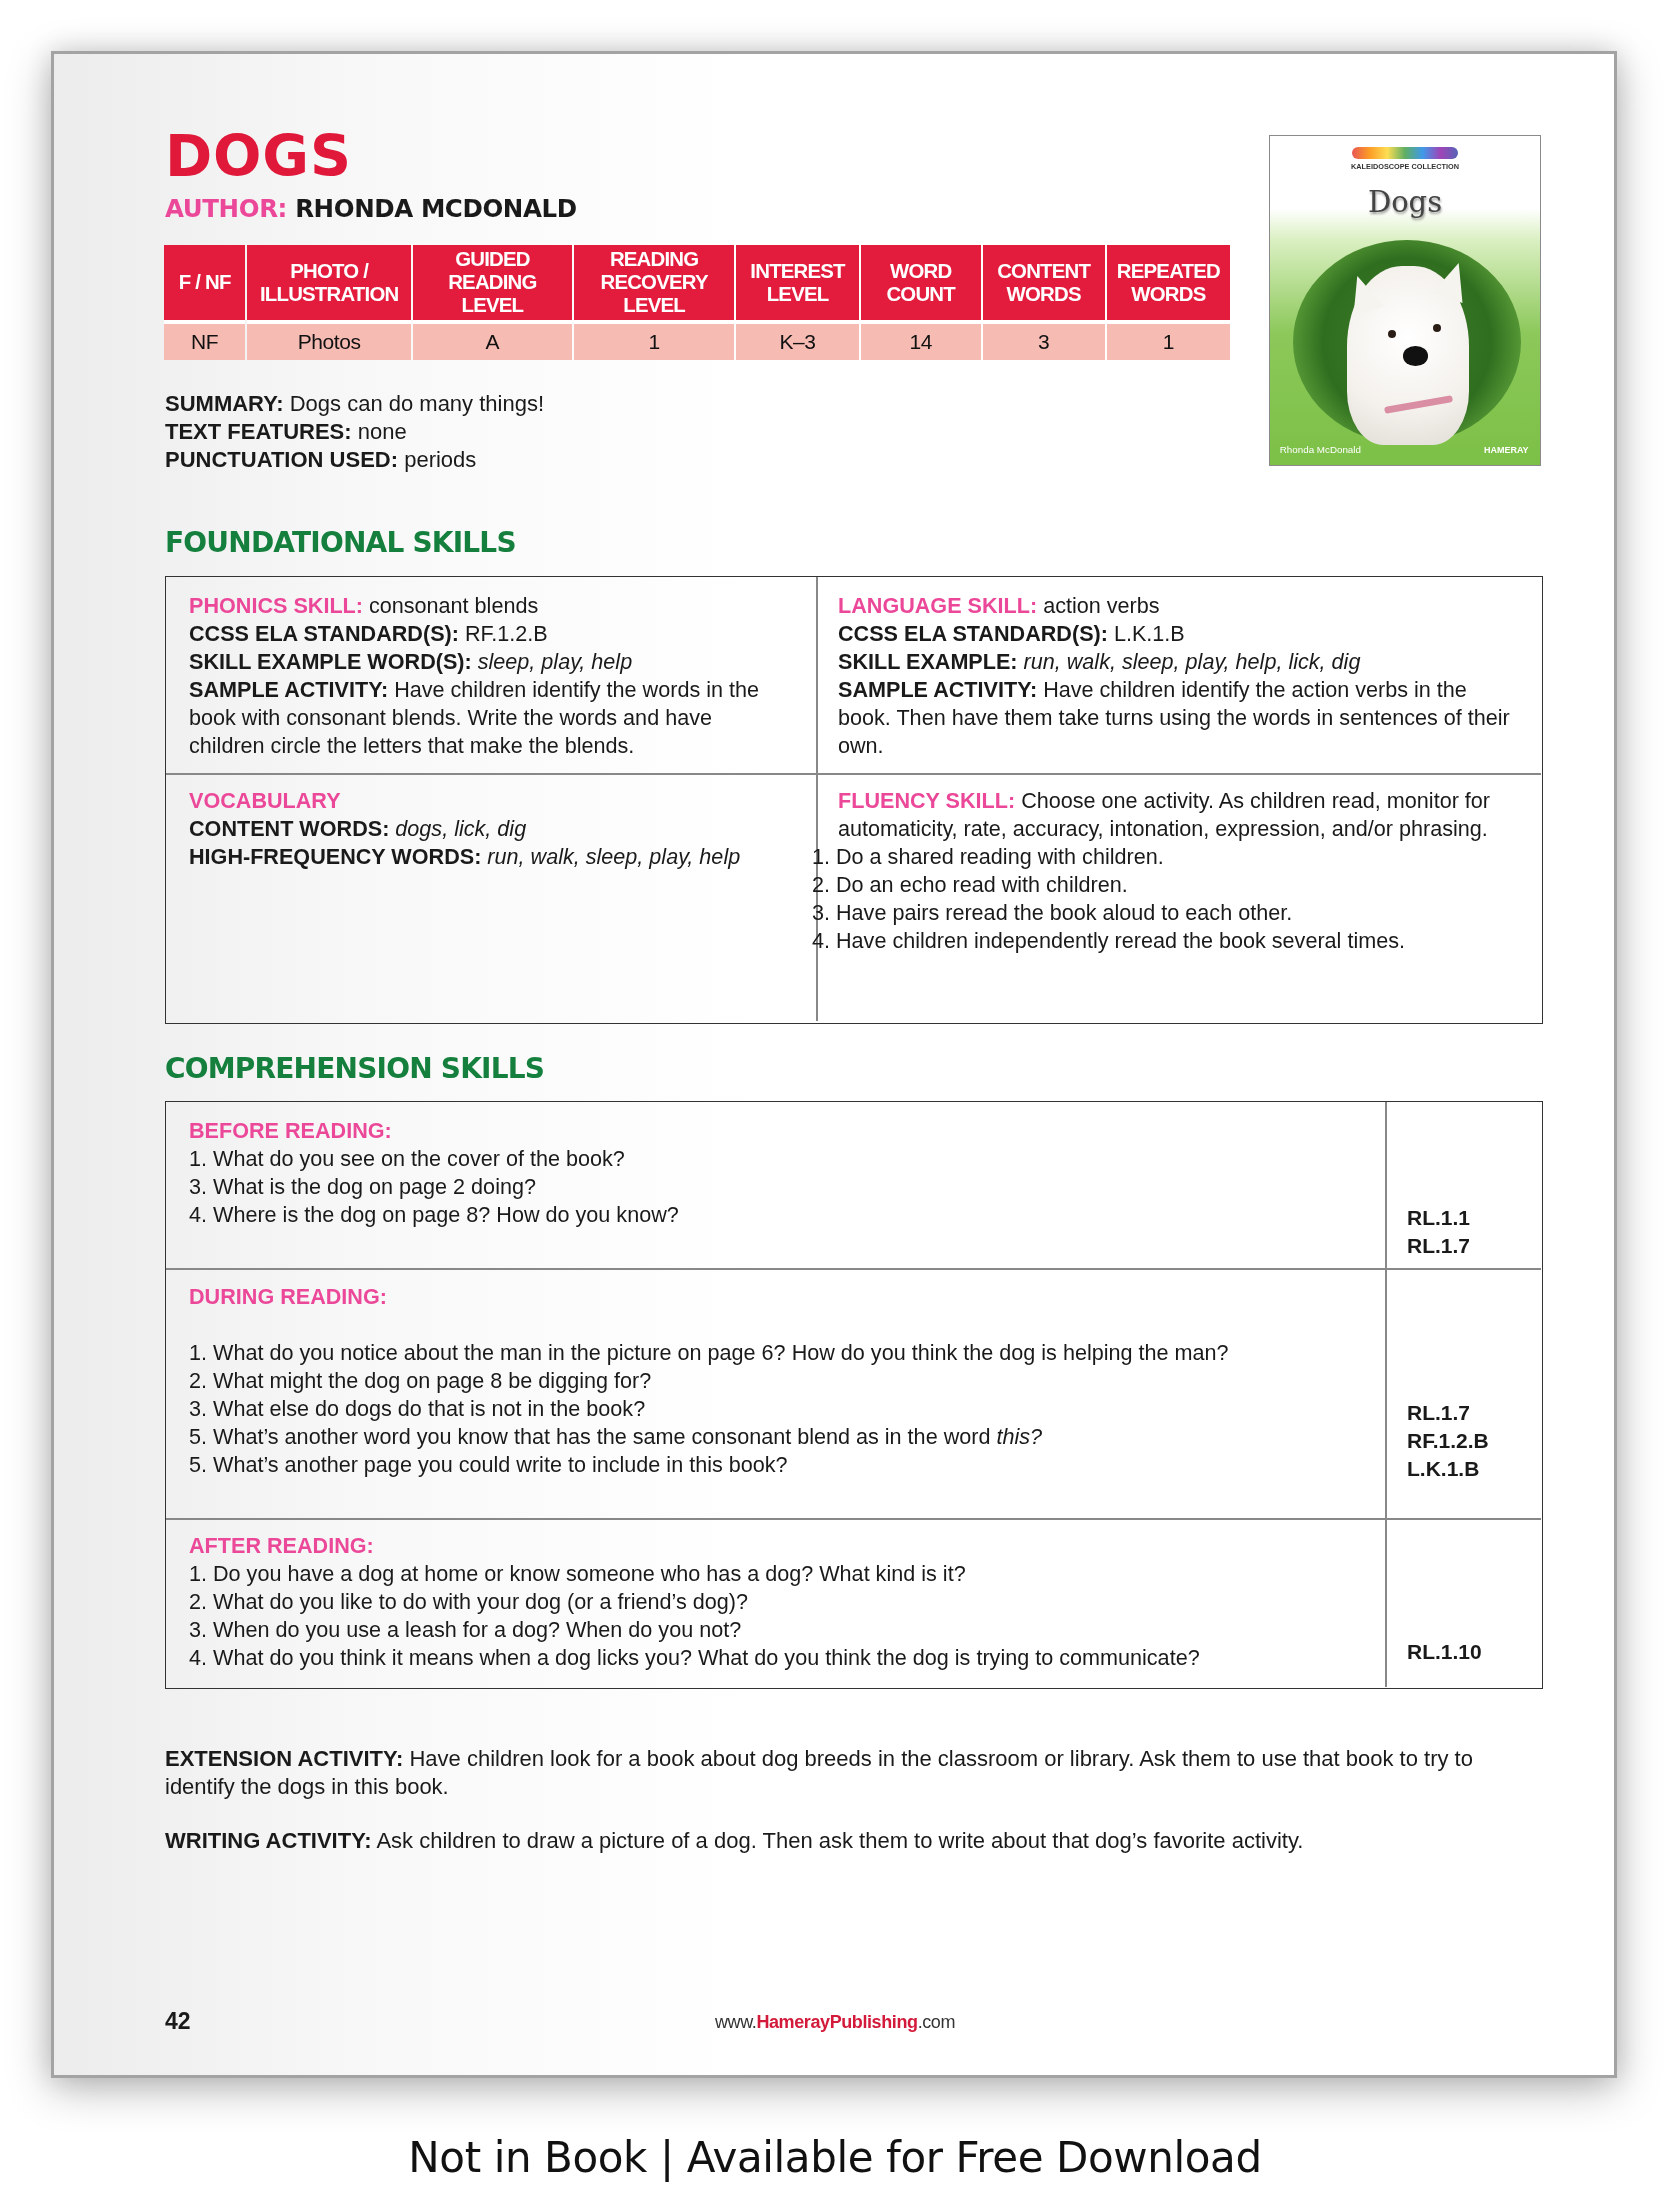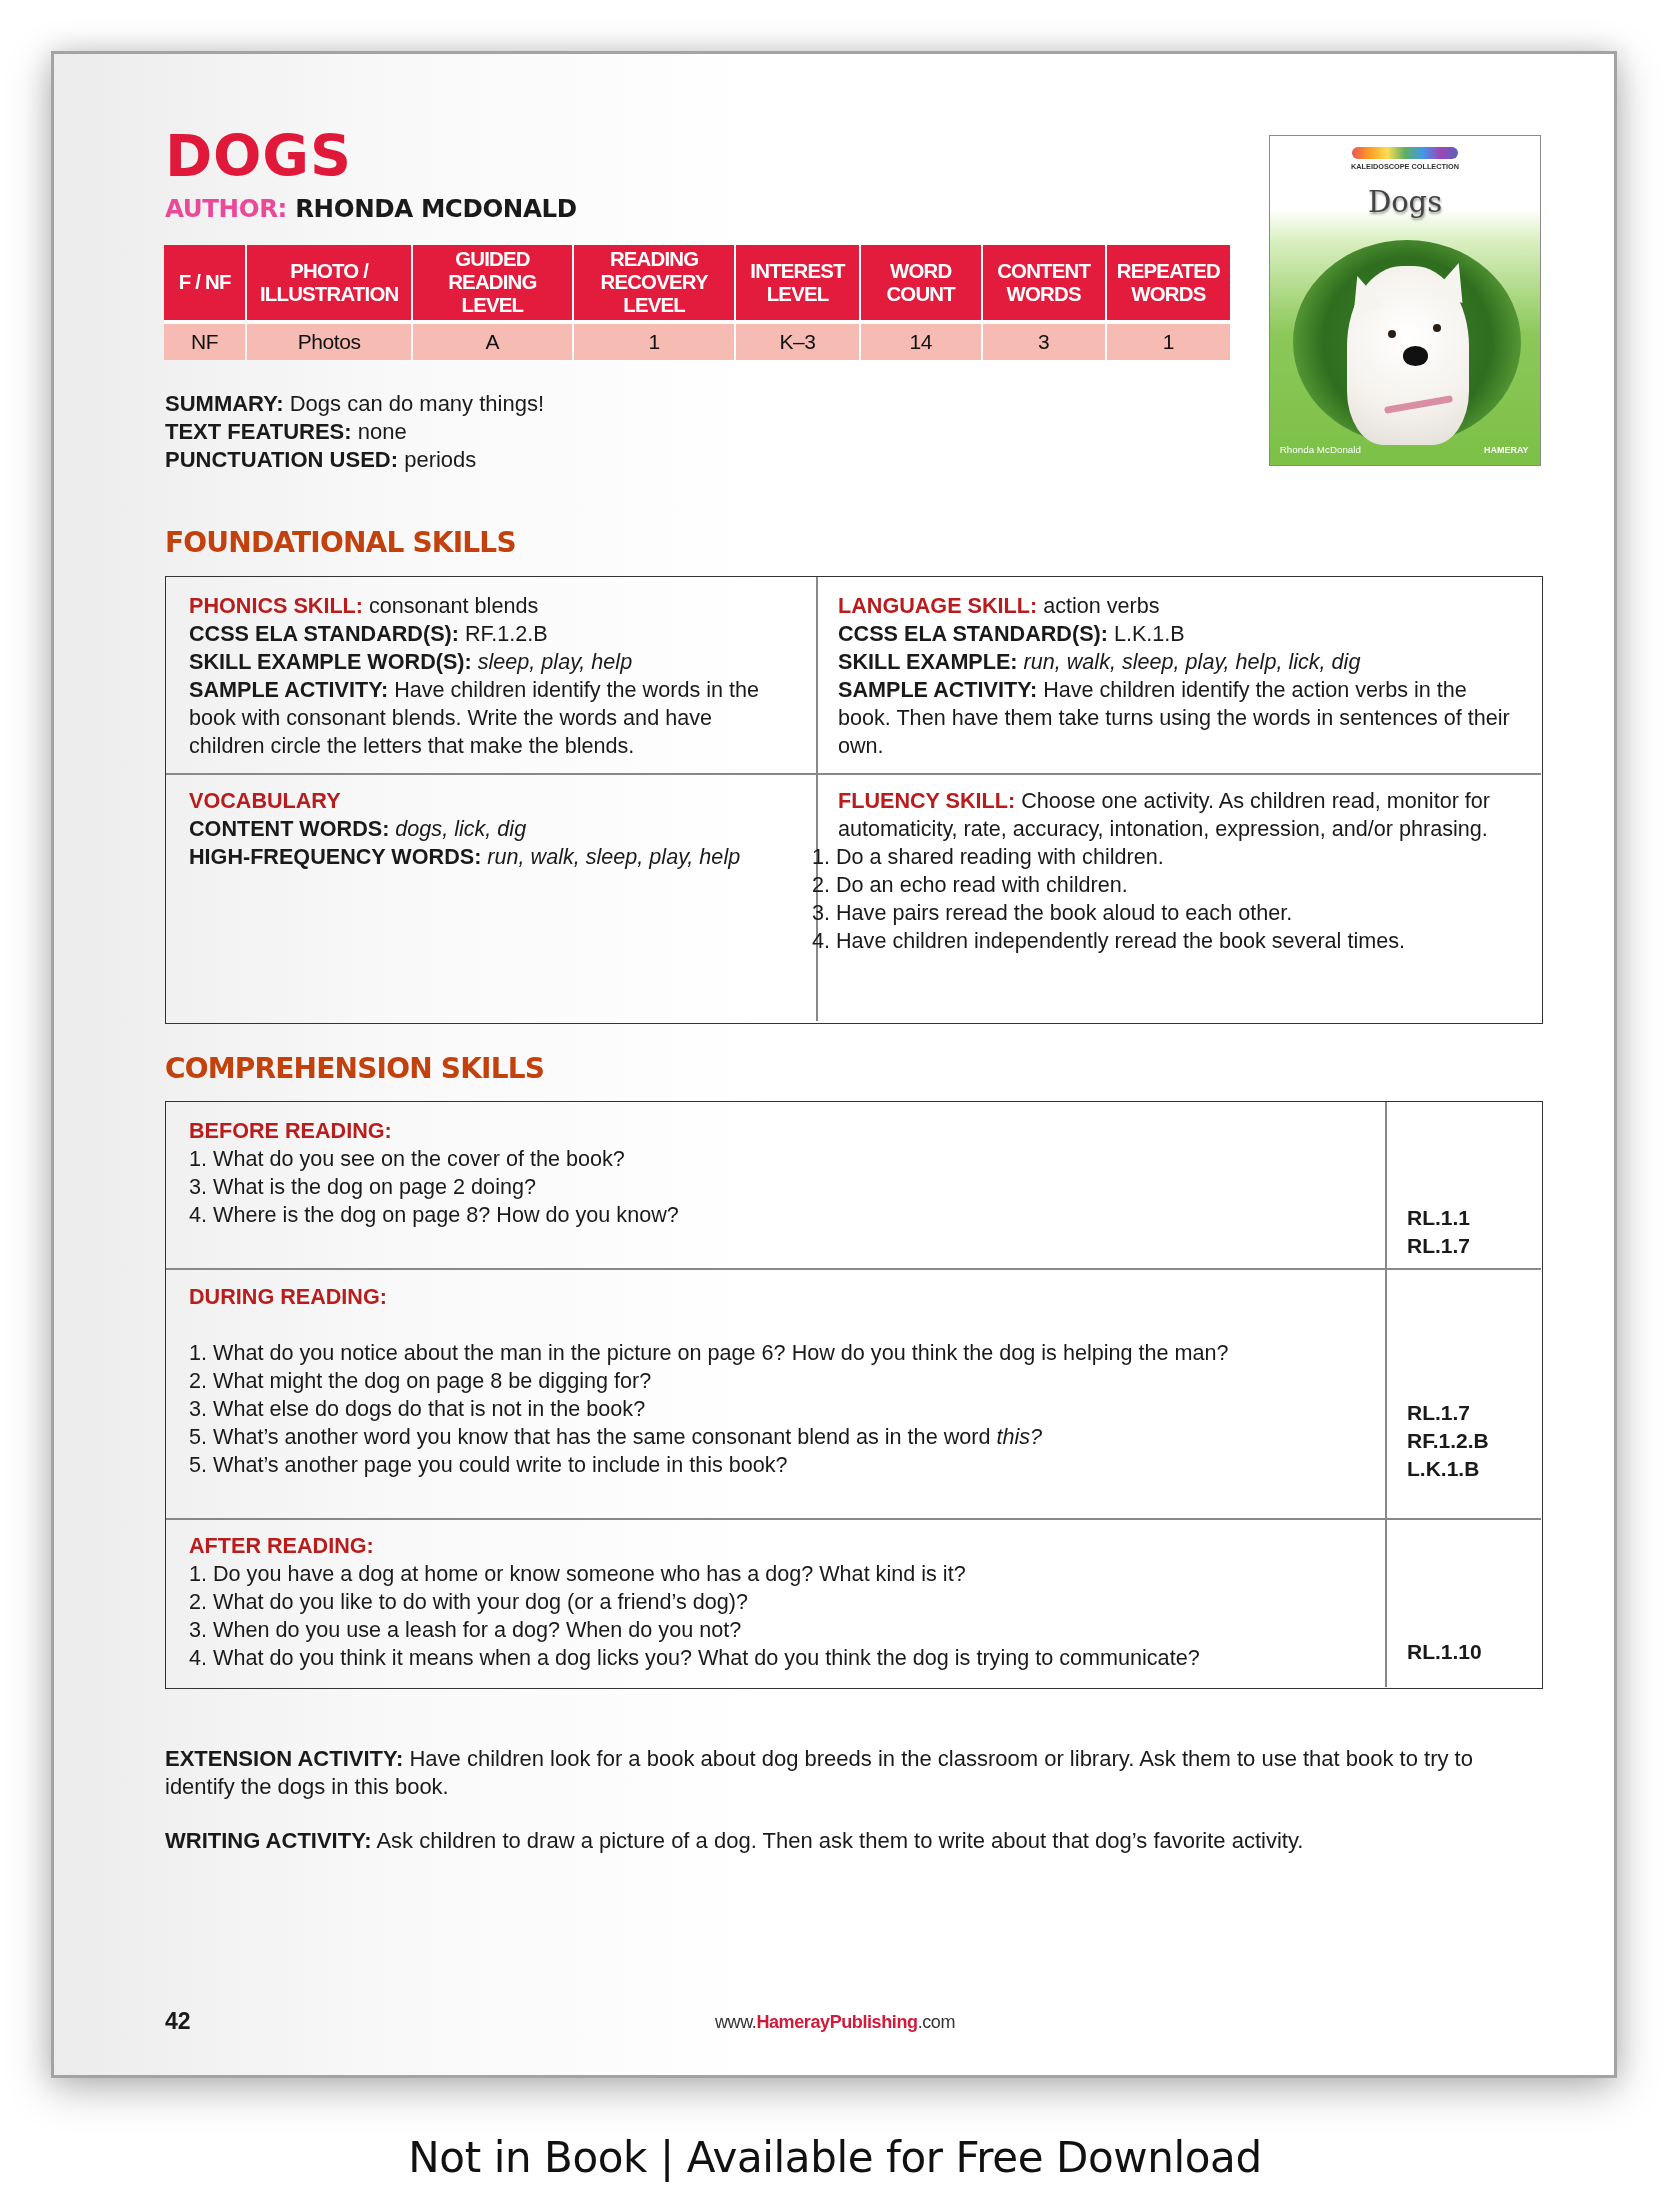--- a/index.html
+++ b/index.html
@@ -60,25 +60,25 @@
   .cover .eye1, .cover .eye2 { position:absolute; width:8.2px; height:8.2px; border-radius:50%; background:#2a1d15; top:194px; }
   .cover .eye1 { left:118px; } .cover .eye2 { left:163px; top:188px; }
   .cover .nose { position:absolute; left:133px; top:210px; width:24.5px; height:19.6px; border-radius:50%; background:#111; }
   .cover .collar { position:absolute; left:114px; top:265px; width:69px; height:6.5px; border-radius:3.3px; background:#d98ea3; transform:rotate(-10deg); }
   .cover .cauth { position:absolute; left:9.8px; bottom:9.8px; color:#fff; font-size:9.8px; }
   .cover .cpub { position:absolute; right:11.4px; bottom:9.8px; color:#fff; font-size:9px; font-weight:bold; }
 
   .meta { left:165px; top:390px; font-size:22px; line-height:28px; }
   .meta b { font-weight:bold; }
 
-  .sec-h { font-family:"DejaVu Sans", sans-serif; font-weight:bold; color:#c2410c; font-size:28px; line-height:33px; letter-spacing:-0.8px; margin:0; }
+  .sec-h { font-family:"DejaVu Sans", sans-serif; font-weight:bold; color:#15803d; font-size:28px; line-height:33px; letter-spacing:-0.8px; margin:0; }
 
   .box { border:1.6px solid #333; box-sizing:border-box; }
   .cell { position:absolute; box-sizing:border-box; padding:14.7px 23px; font-size:21.6px; line-height:28px; }
-  .red { color:#b91c1c; font-weight:bold; }
+  .red { color:#ec4899; font-weight:bold; }
   .bold { font-weight:bold; }
   .it { font-style:italic; }
   .vline { position:absolute; width:1.6px; background:#888; }
   .hline { position:absolute; height:1.6px; background:#888; }
   ol.list { list-style:none; margin:0; padding:0; }
   ol.list li { padding-left:0; }
   .hang { padding-left:26px; text-indent:-26px; }
 
   .std { position:absolute; font-weight:bold; font-size:21px; line-height:28px;margin-top:48px; }
 

